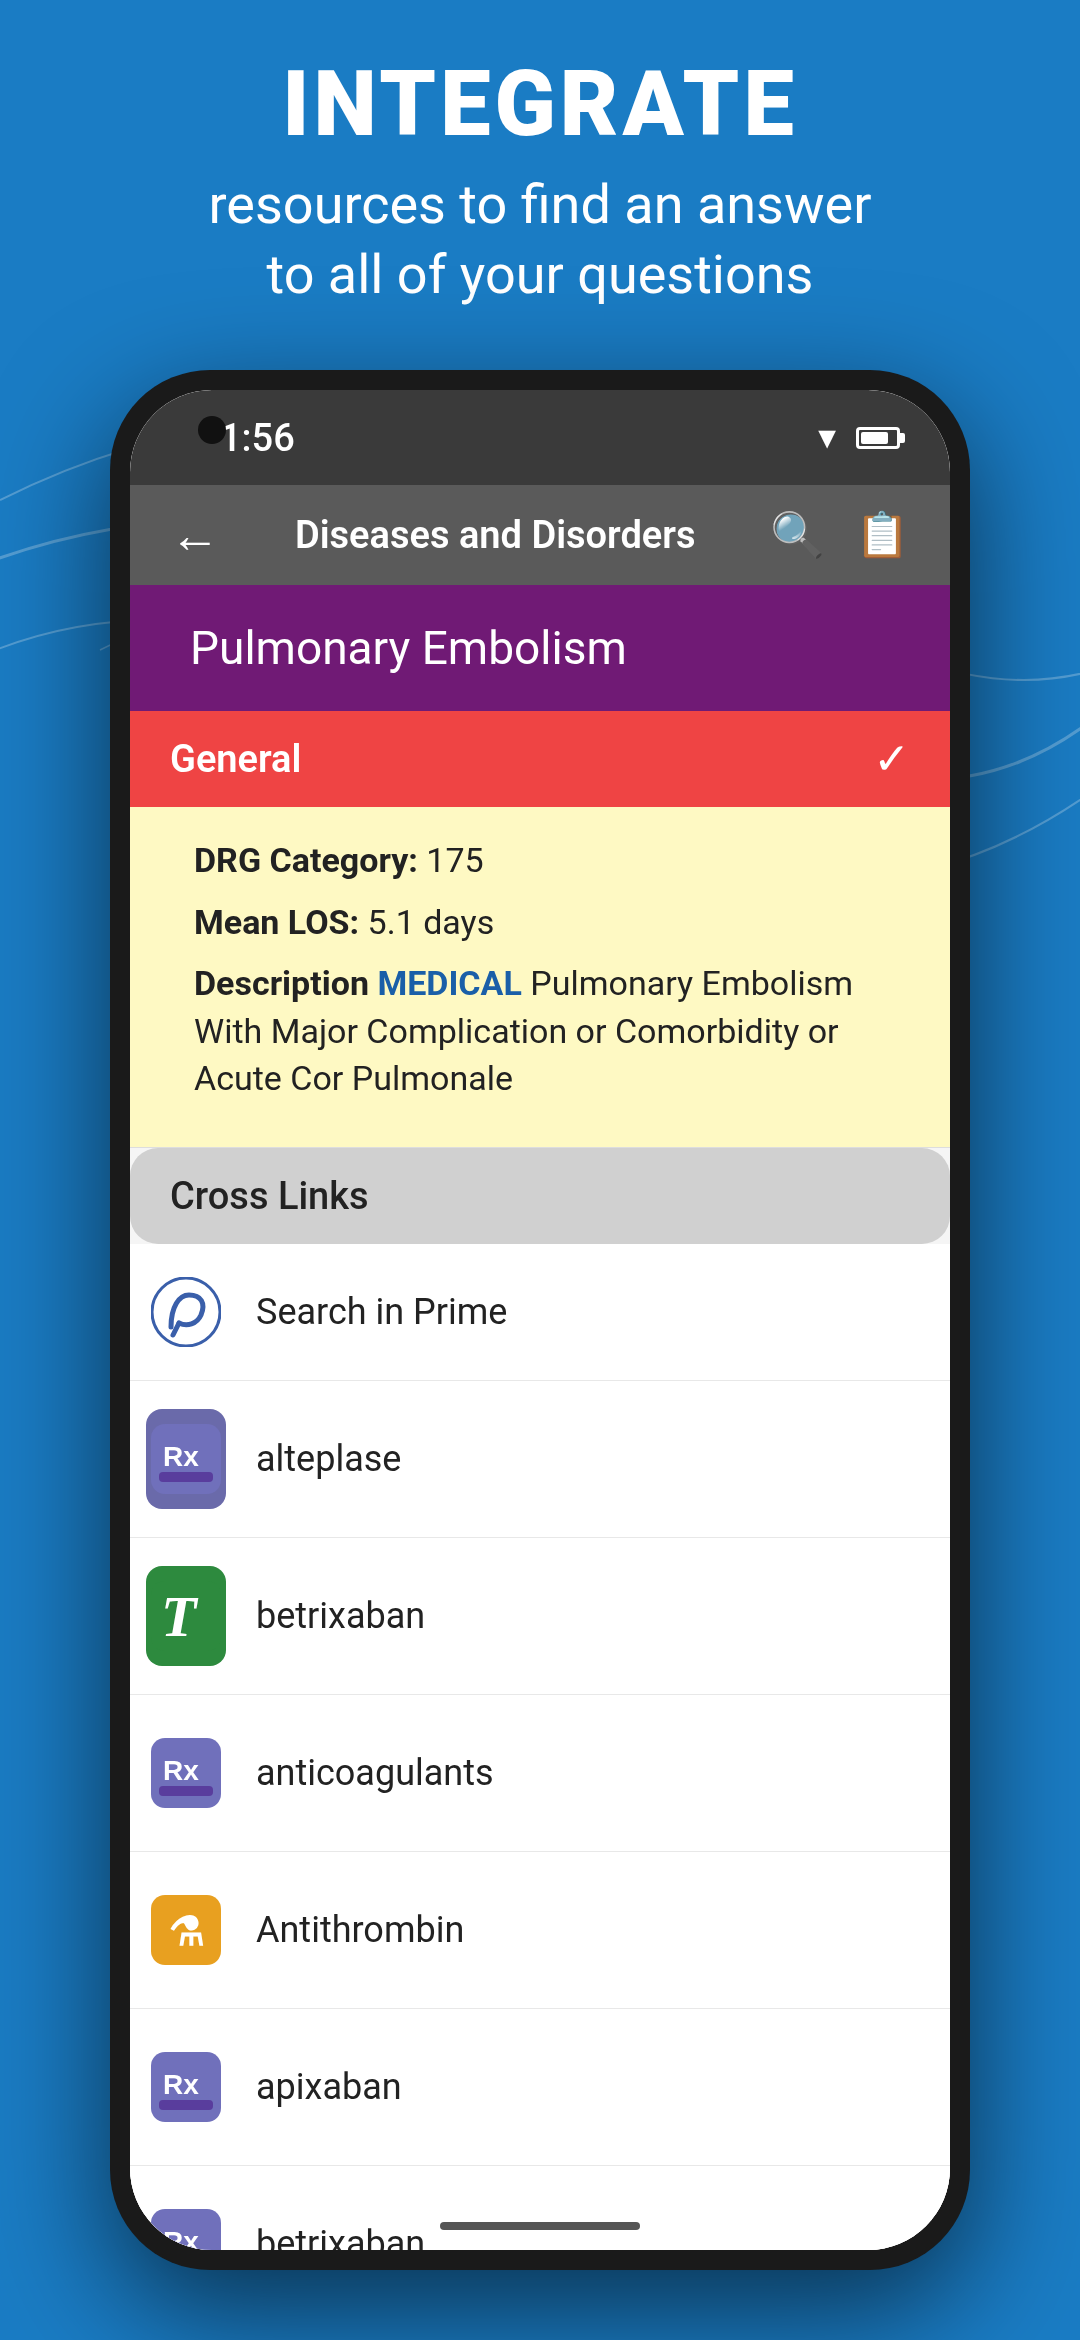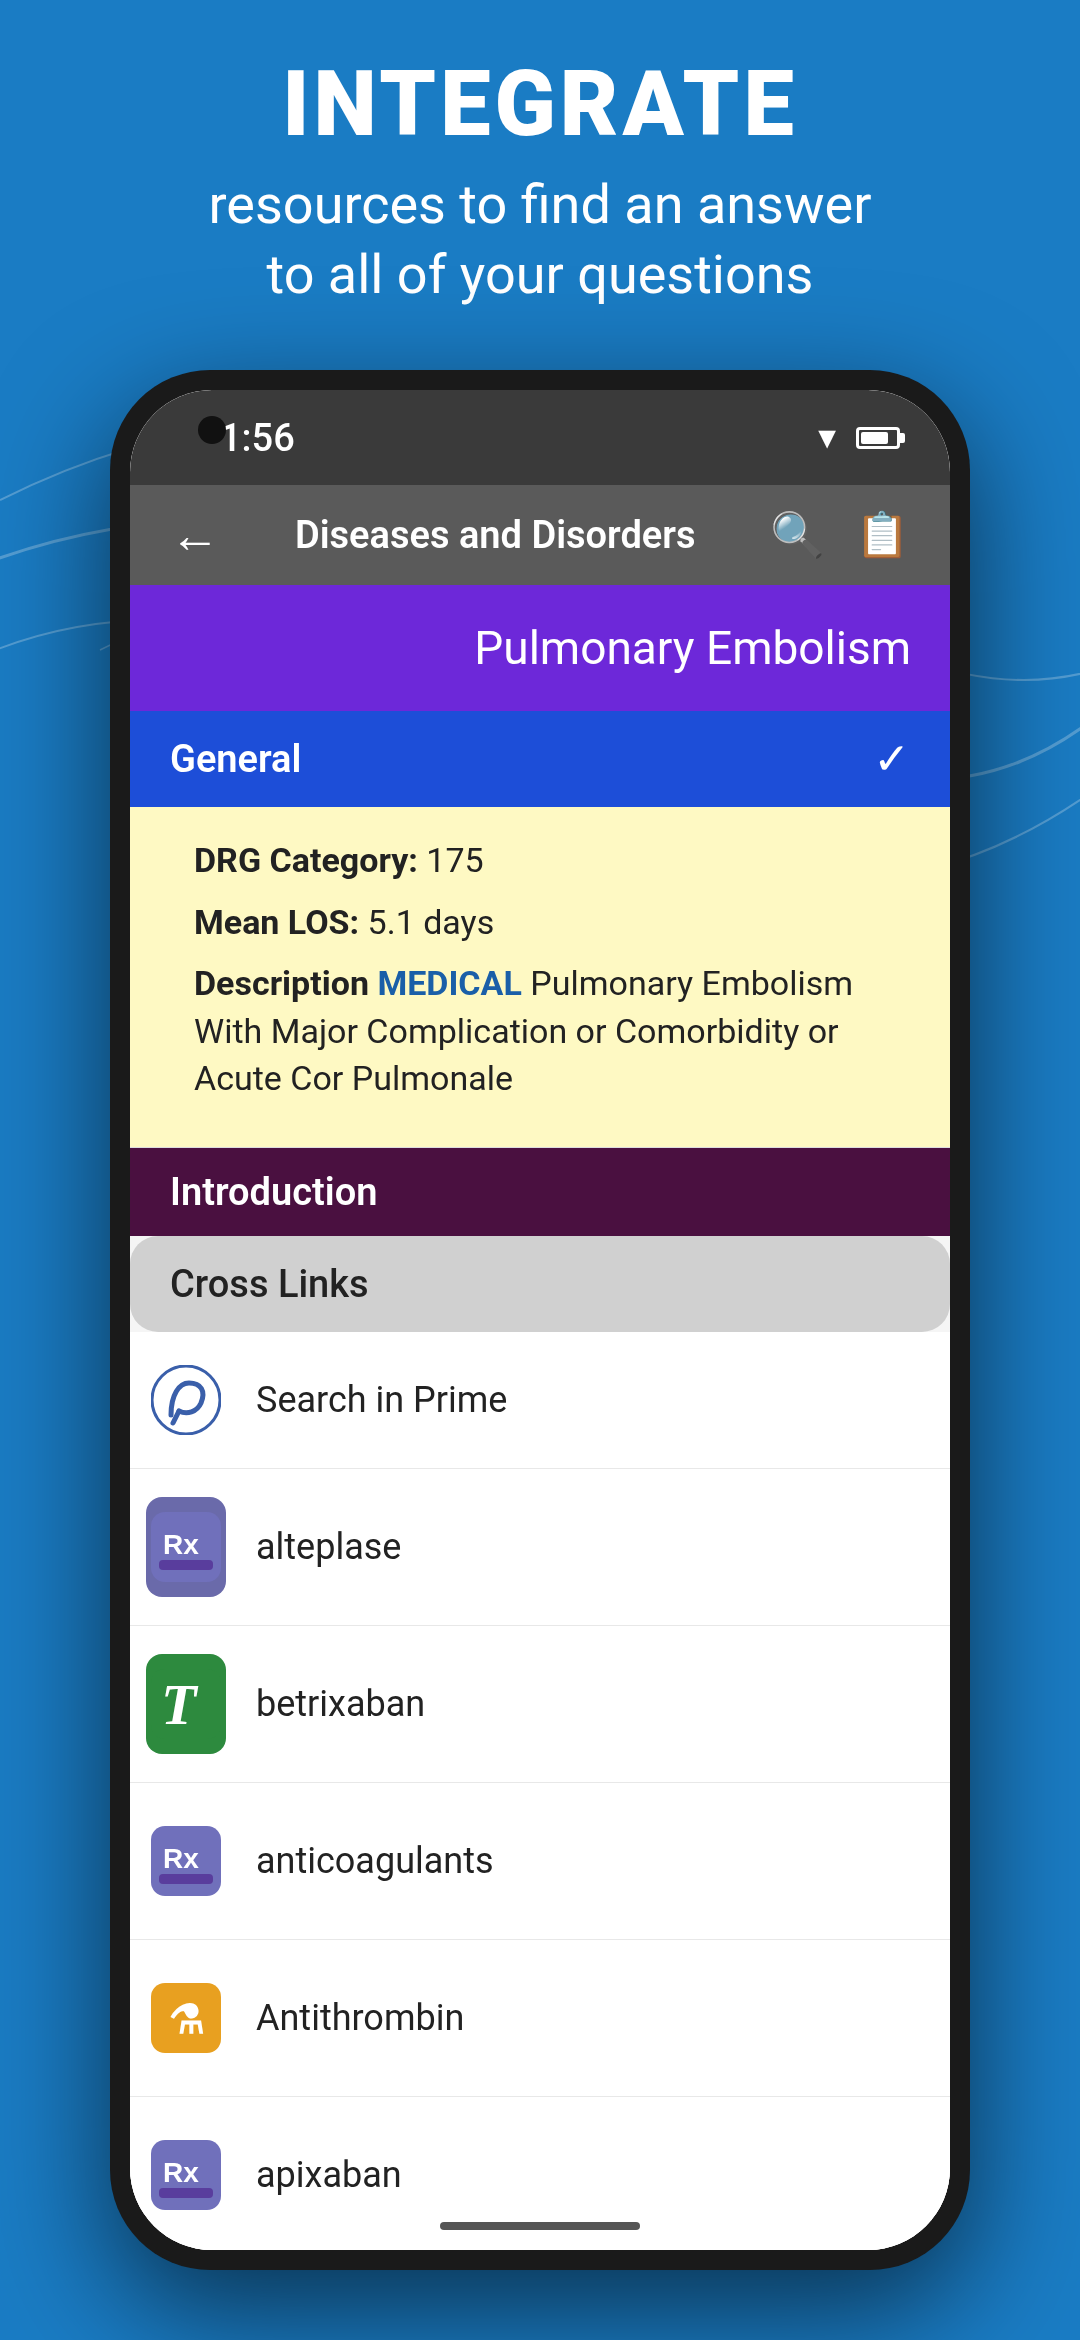--- a/index.html
+++ b/index.html
@@ -164,34 +164,34 @@
     }
 
     .nav-icon {
       color: white;
       font-size: 44px;
       cursor: pointer;
     }
 
     
     .page-title-area {
-      background: #6d28d9;
-      padding: 36px 39px;
-      text-align: right;
+      background: #701a75;
+      padding: 36px 60px;
+      text-align: left;
     }
 
     .page-title {
       color: white;
       font-size: 46px;
       font-weight: 400;
     }
 
     
     .section-header {
-      background: #1d4ed8;
+      background: #ef4444;
       padding: 22px 40px;
       display: flex;
       align-items: center;
       justify-content: space-between;
     }
 
     .section-header-title {
       color: white;
       font-size: 38px;
       font-weight: 600;
@@ -373,23 +373,20 @@
       </div>
       <div class="content-line">
         <span class="content-bold">Mean LOS:</span>
         <span> 5.1 days</span>
       </div>
       <div class="content-line">
         <span class="content-bold">Description </span><span class="content-medical">MEDICAL</span><span> Pulmonary Embolism With Major Complication or Comorbidity or Acute Cor Pulmonale</span>
       </div>
     </div>
 
-    <div class="intro-header">
-      <span class="intro-title">Introduction</span>
-    </div>
 
     <div class="crosslinks-panel">
       <span class="crosslinks-title">Cross Links</span>
     </div>
 
     <div class="crosslinks-list">
 
       <div class="crosslink-item">
         <div class="crosslink-icon icon-prime">
           <svg class="prime-p-icon" viewBox="0 0 70 70" xmlns="http://www.w3.org/2000/svg">

